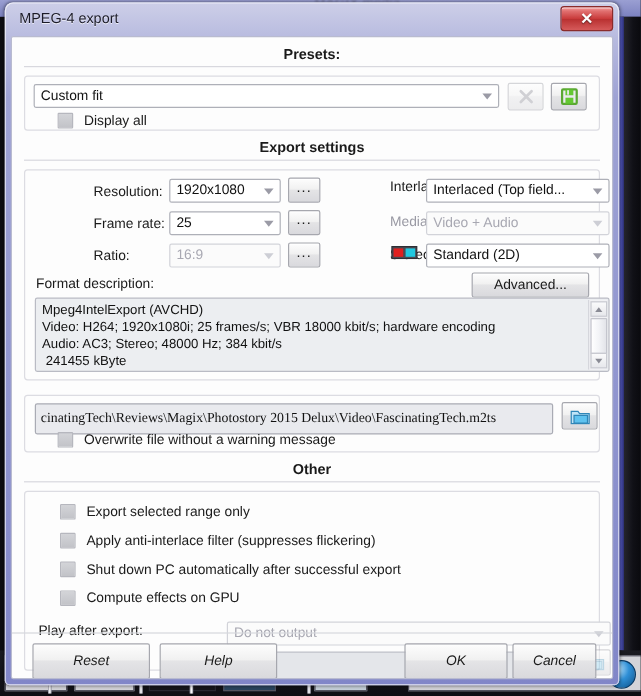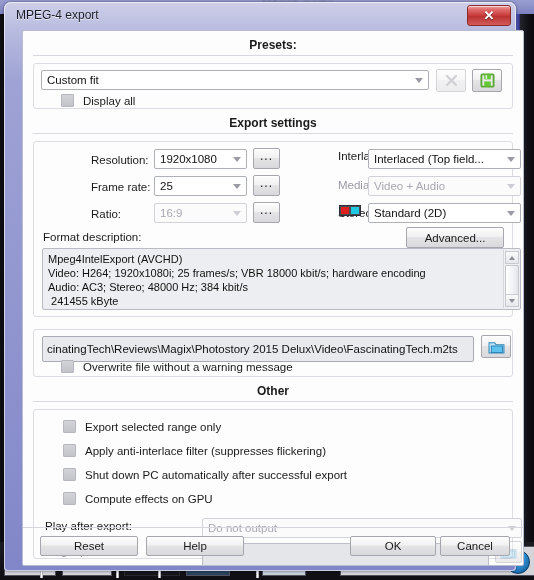--- a/index.html
+++ b/index.html
@@ -112,21 +112,21 @@
   }
   #close-glyph {
     position: absolute; inset: 0;
     display: flex; align-items: center; justify-content: center;
     font-size: 13px; font-weight: bold; color: #fff;
     text-shadow: 0 1px 1px rgba(0,0,0,.55);
   }
 
   
   #client {
-    position: absolute; left: 18px; top: 28px;
+    position: absolute; left: 5px; top: 28px;
     width: 502px; height: 536px;
     background: #fdfdfd;
     border: 1px solid #b9bbd0;
     border-radius: 2px;
     overflow: hidden;
   }
 
   .section-head {
     text-align: center;
     font-size: 12px;
@@ -212,20 +212,21 @@
     height: 20px;
     background: #fff;
     border: 1px solid #aeb0b8;
     border-radius: 2px;
     font-size: 11.5px;
     color: #111;
     display: flex; align-items: center;
     padding: 12px 4px;
     overflow: hidden;
     white-space: nowrap;
+    font-family: Liberation Serif, serif;
   }
   .textfield.grayfill {
     background: #e9eaee;
     border-color: #a9abb4;
   }
   .textfield.disabled {
     background: #e4e6ea;
     border: 1px solid #bdbfc8;
     color: #a8a8b2;
   }
@@ -336,21 +337,21 @@
   #play-combo { position: absolute; left: 168px; top: 108px; width: 320px; }
   #target-lbl { position: absolute; left: 11px; top: 135px; }
   #target-field { position: absolute; left: 168px; top: 133px; width: 287px; }
   #target-browse { position: absolute; left: 461px; top: 131px; width: 27px; height: 22px; }
 
   
   #btnbar {
     position: absolute; left: 0; bottom: 0; width: 502px; height: 38px;
     border-top: 1px solid #d6d7dd;
   }
-  #btnbar .btn { position: absolute; height: 20px; top: 8px; }
+  #btnbar .btn { position: absolute; height: 30px; top: 8px; font-style: italic; }
   #btn-reset  { left: 17px;  width: 98px; }
   #btn-help   { left: 123px; width: 98px; }
   #btn-ok     { left: 327px; width: 86px; }
   #btn-cancel { left: 417px; width: 70px; }
 
   
   .folder-svg { display: block; }
 </style>
 </head>
 <body>

